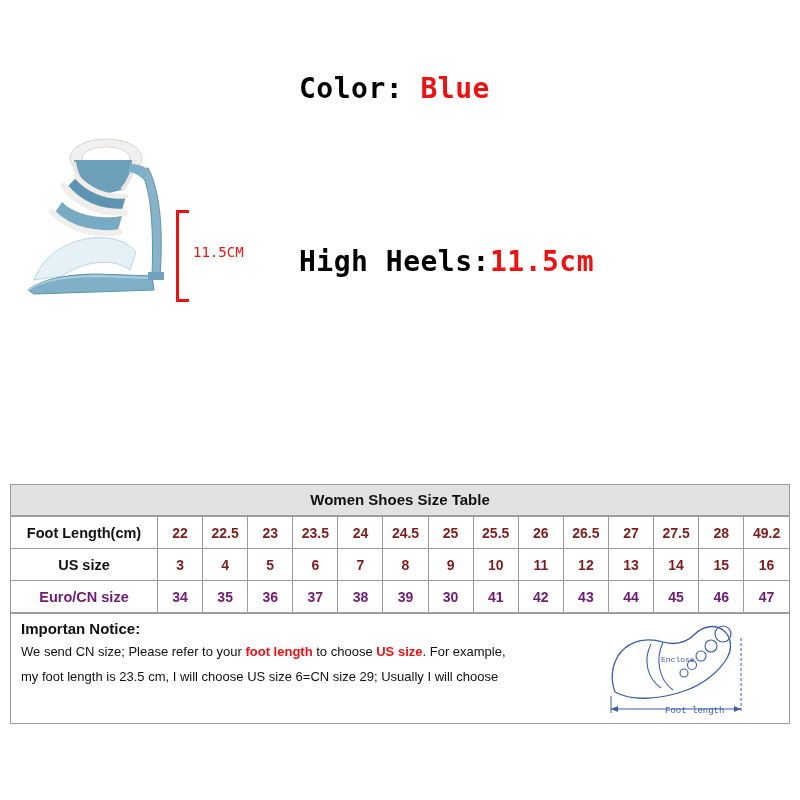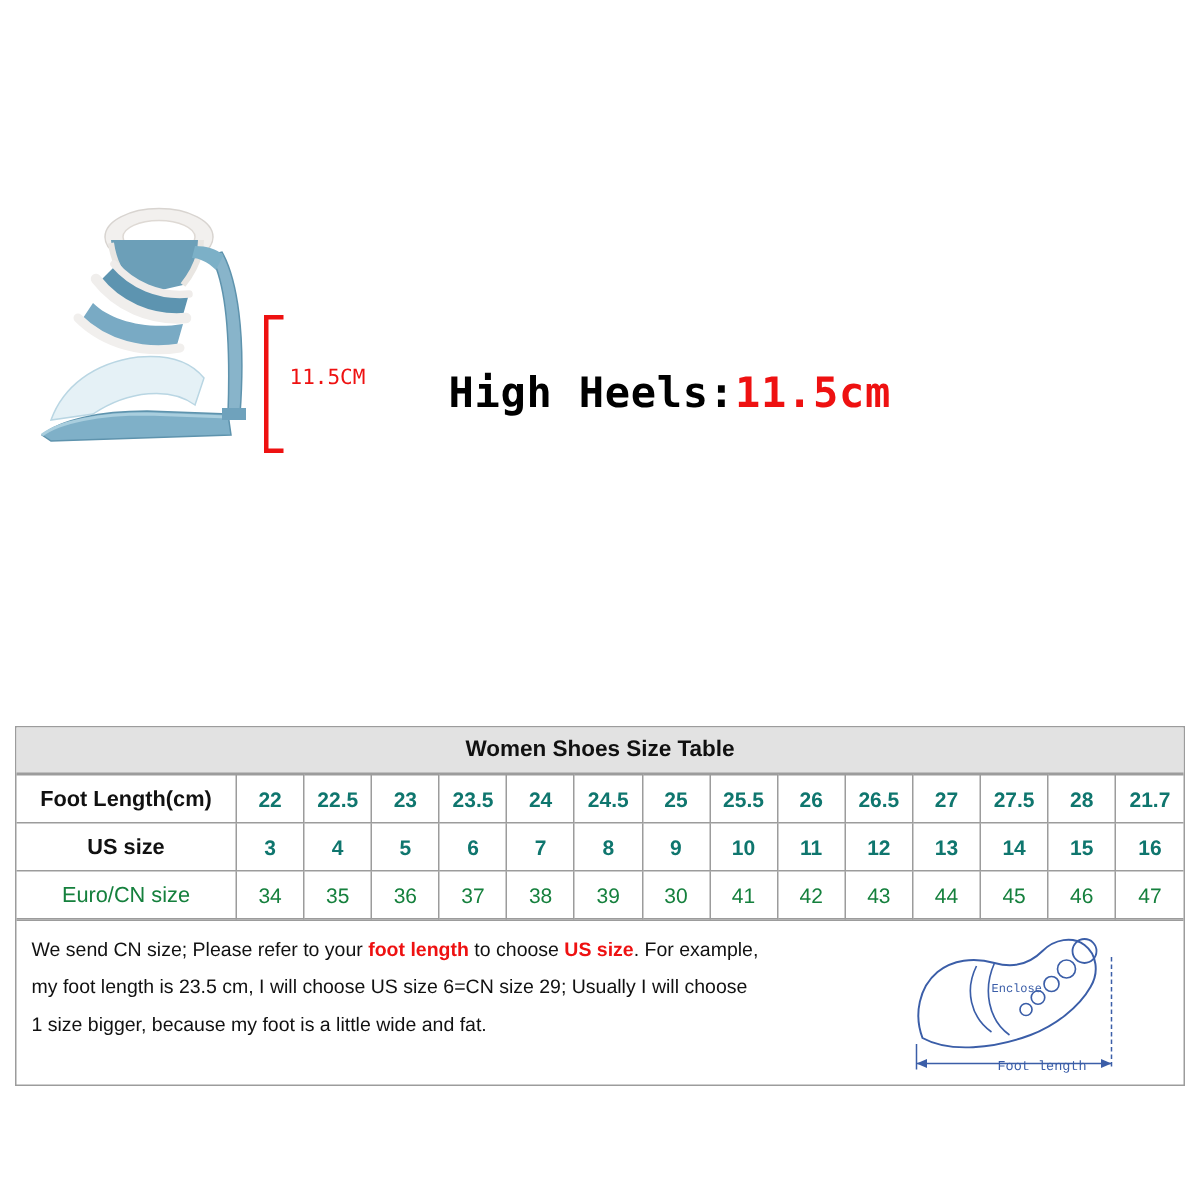--- a/index.html
+++ b/index.html
@@ -131,30 +131,30 @@
     padding: 0;
     overflow: hidden;
   }
   table.sizes tr td:first-child {
     width: 146px;
     font-weight: bold;
     font-size: 14.5px;
   }
   table.sizes tr.row-foot td,
   table.sizes tr.row-us td {
-    color: #0f766e;
+    color: #7f1d1d;
     font-weight: bold;
   }
   table.sizes tr.row-foot td:first-child,
   table.sizes tr.row-us td:first-child {
     color: #111111;
   }
   table.sizes tr.row-euro td {
-    color: #15803d;
-    font-weight: normal;
+    color: #701a75;
+    font-weight: bold;
   }
   table.sizes tr td:first-child { border-left: none; }
   table.sizes tr td:last-child { border-right: none; }
 
   
   .notice {
     position: relative;
     border-top: 1px solid #9c9c9c;
     padding: 6px 10px 8px 10px;
     min-height: 110px;
@@ -229,20 +229,23 @@
     </svg>
   </div>
 
   <div class="measure">
     <div class="bar"></div>
     <div class="tick t-top"></div>
     <div class="tick t-bot"></div>
     <div class="label">11.5CM</div>
   </div>
 
+  <div class="spec-line spec-color">
+    <span>Color: </span><span class="val">Blue</span>
+  </div>
 
 
   <div class="spec-line spec-heels">
     <span>High Heels:</span><span class="val">11.5cm</span>
   </div>
 </div>
 
 <div class="size-table">
   <div class="table-title">Women Shoes Size Table</div>
 
@@ -256,21 +259,21 @@
         <td>23.5</td>
         <td>24</td>
         <td>24.5</td>
         <td>25</td>
         <td>25.5</td>
         <td>26</td>
         <td>26.5</td>
         <td>27</td>
         <td>27.5</td>
         <td>28</td>
-        <td>21.7</td>
+        <td>49.2</td>
       </tr>
       <tr class="row-us">
         <td>US size</td>
         <td>3</td>
         <td>4</td>
         <td>5</td>
         <td>6</td>
         <td>7</td>
         <td>8</td>
         <td>9</td>
@@ -296,24 +299,24 @@
         <td>43</td>
         <td>44</td>
         <td>45</td>
         <td>46</td>
         <td>47</td>
       </tr>
     </tbody>
   </table>
 
   <div class="notice">
+    <div class="notice-title">Importan Notice:</div>
     <div class="notice-body">
       <span>We send CN size; Please refer to your </span><span class="hl">foot length</span><span> to choose </span><span class="hl">US size</span><span>. For example,</span><br>
       <span>my foot length is 23.5 cm, I will choose US size 6=CN size 29; Usually I will choose</span><br>
-      <span>1 size bigger, because my foot is a little wide and fat.</span>
     </div>
 
     <div class="foot-diagram">
       <svg width="190" height="105" viewBox="0 0 190 105" xmlns="http://www.w3.org/2000/svg">
 
         <path d="M24 78 C18 62, 22 44, 34 34 C44 26, 58 24, 72 28 C86 32, 96 28, 104 20 C112 12, 124 10, 132 16 C140 22, 142 34, 136 44 C128 58, 112 70, 96 76 C72 85, 42 88, 24 78 Z" fill="none" stroke="#3b5ea8" stroke-width="1.3"></path>
 
         <circle cx="132" cy="20" r="8" fill="none" stroke="#3b5ea8" stroke-width="1.2"></circle>
         <circle cx="120" cy="32" r="6" fill="none" stroke="#3b5ea8" stroke-width="1.1"></circle>
         <circle cx="110" cy="42" r="5" fill="none" stroke="#3b5ea8" stroke-width="1.1"></circle>

